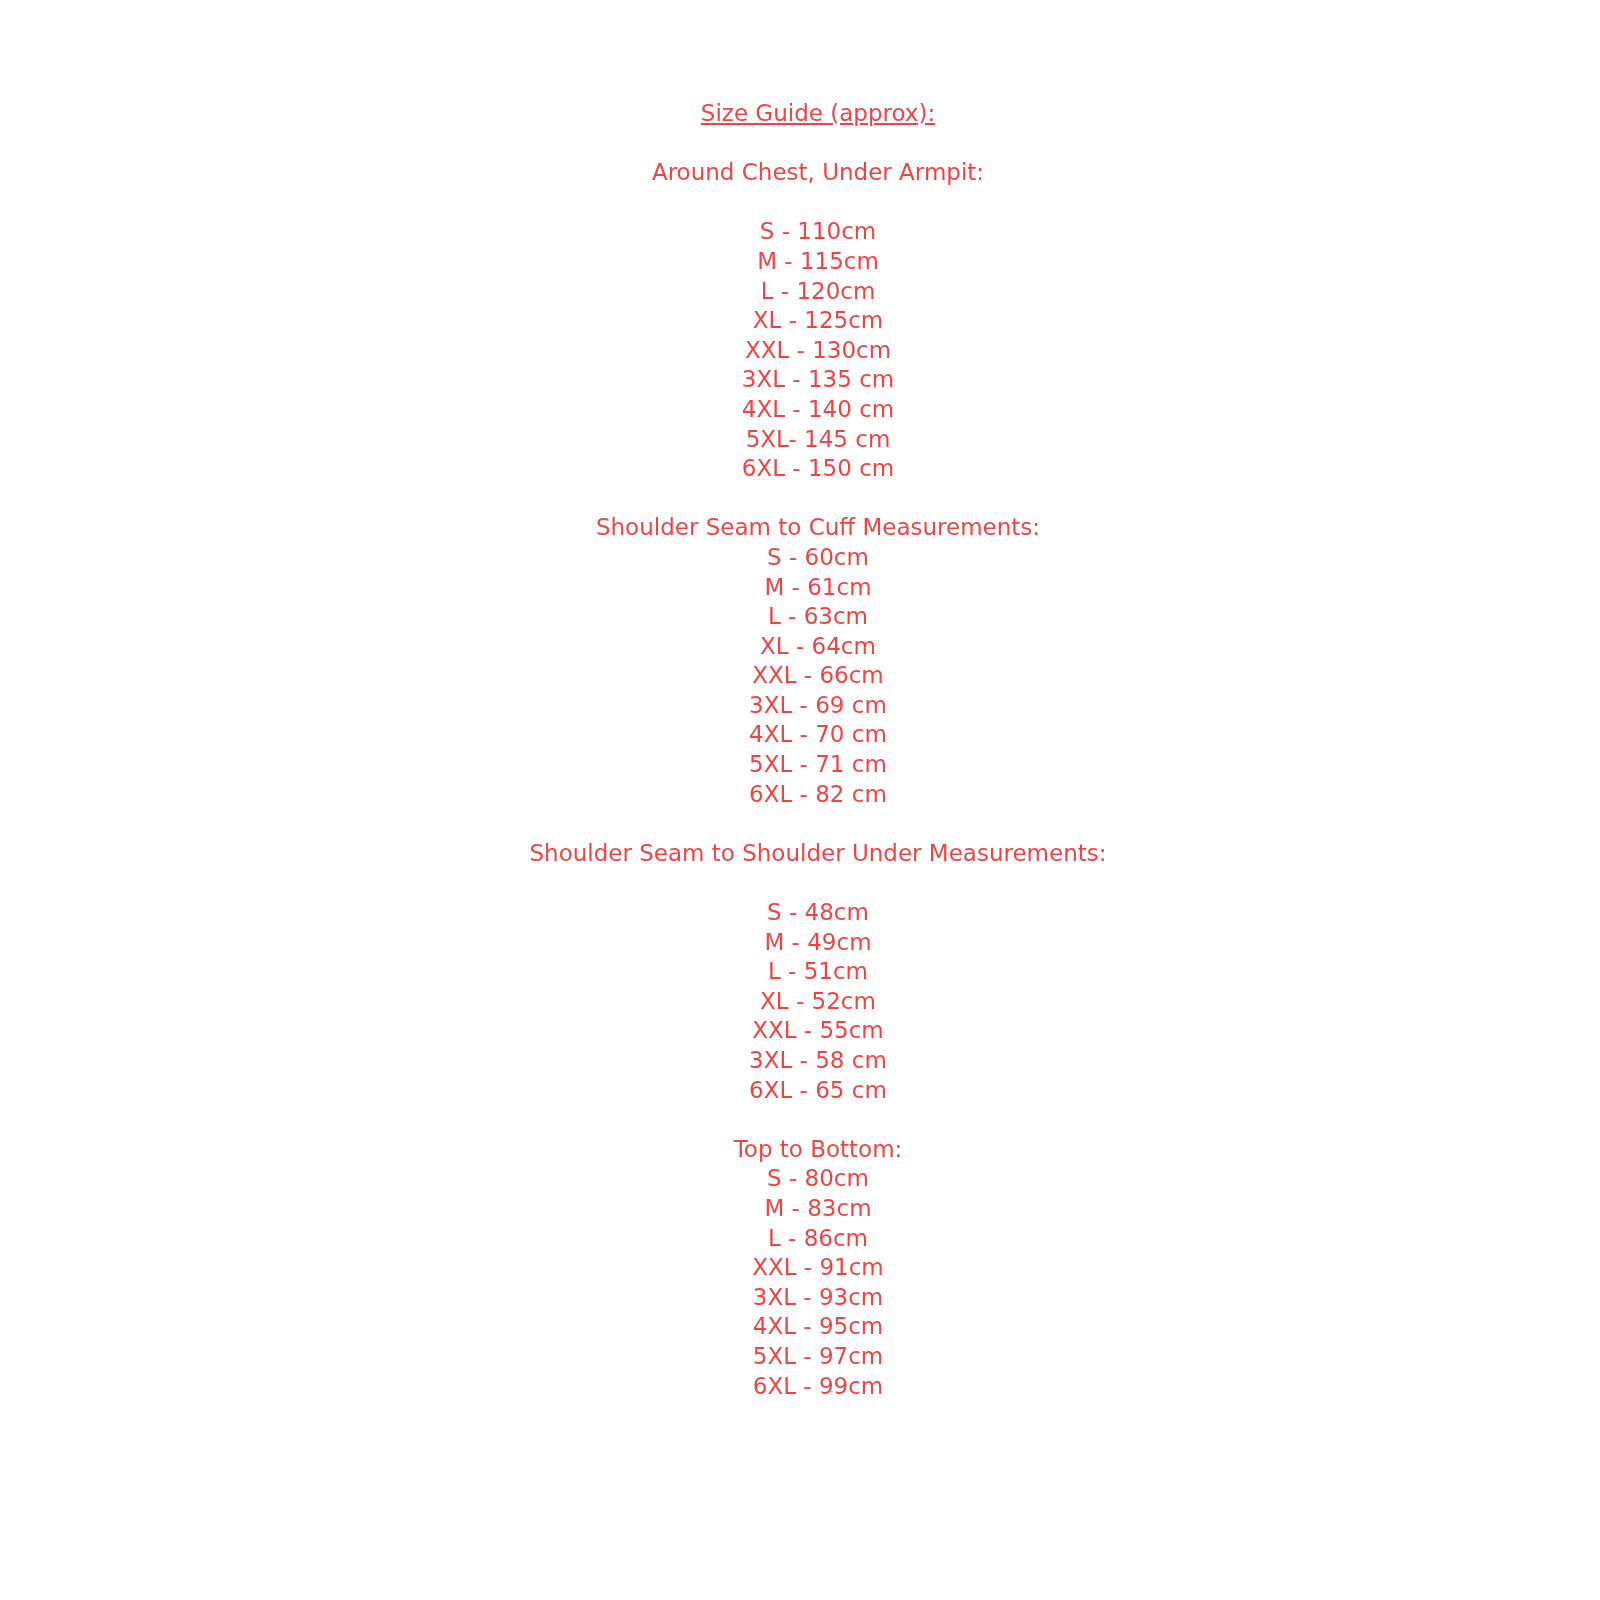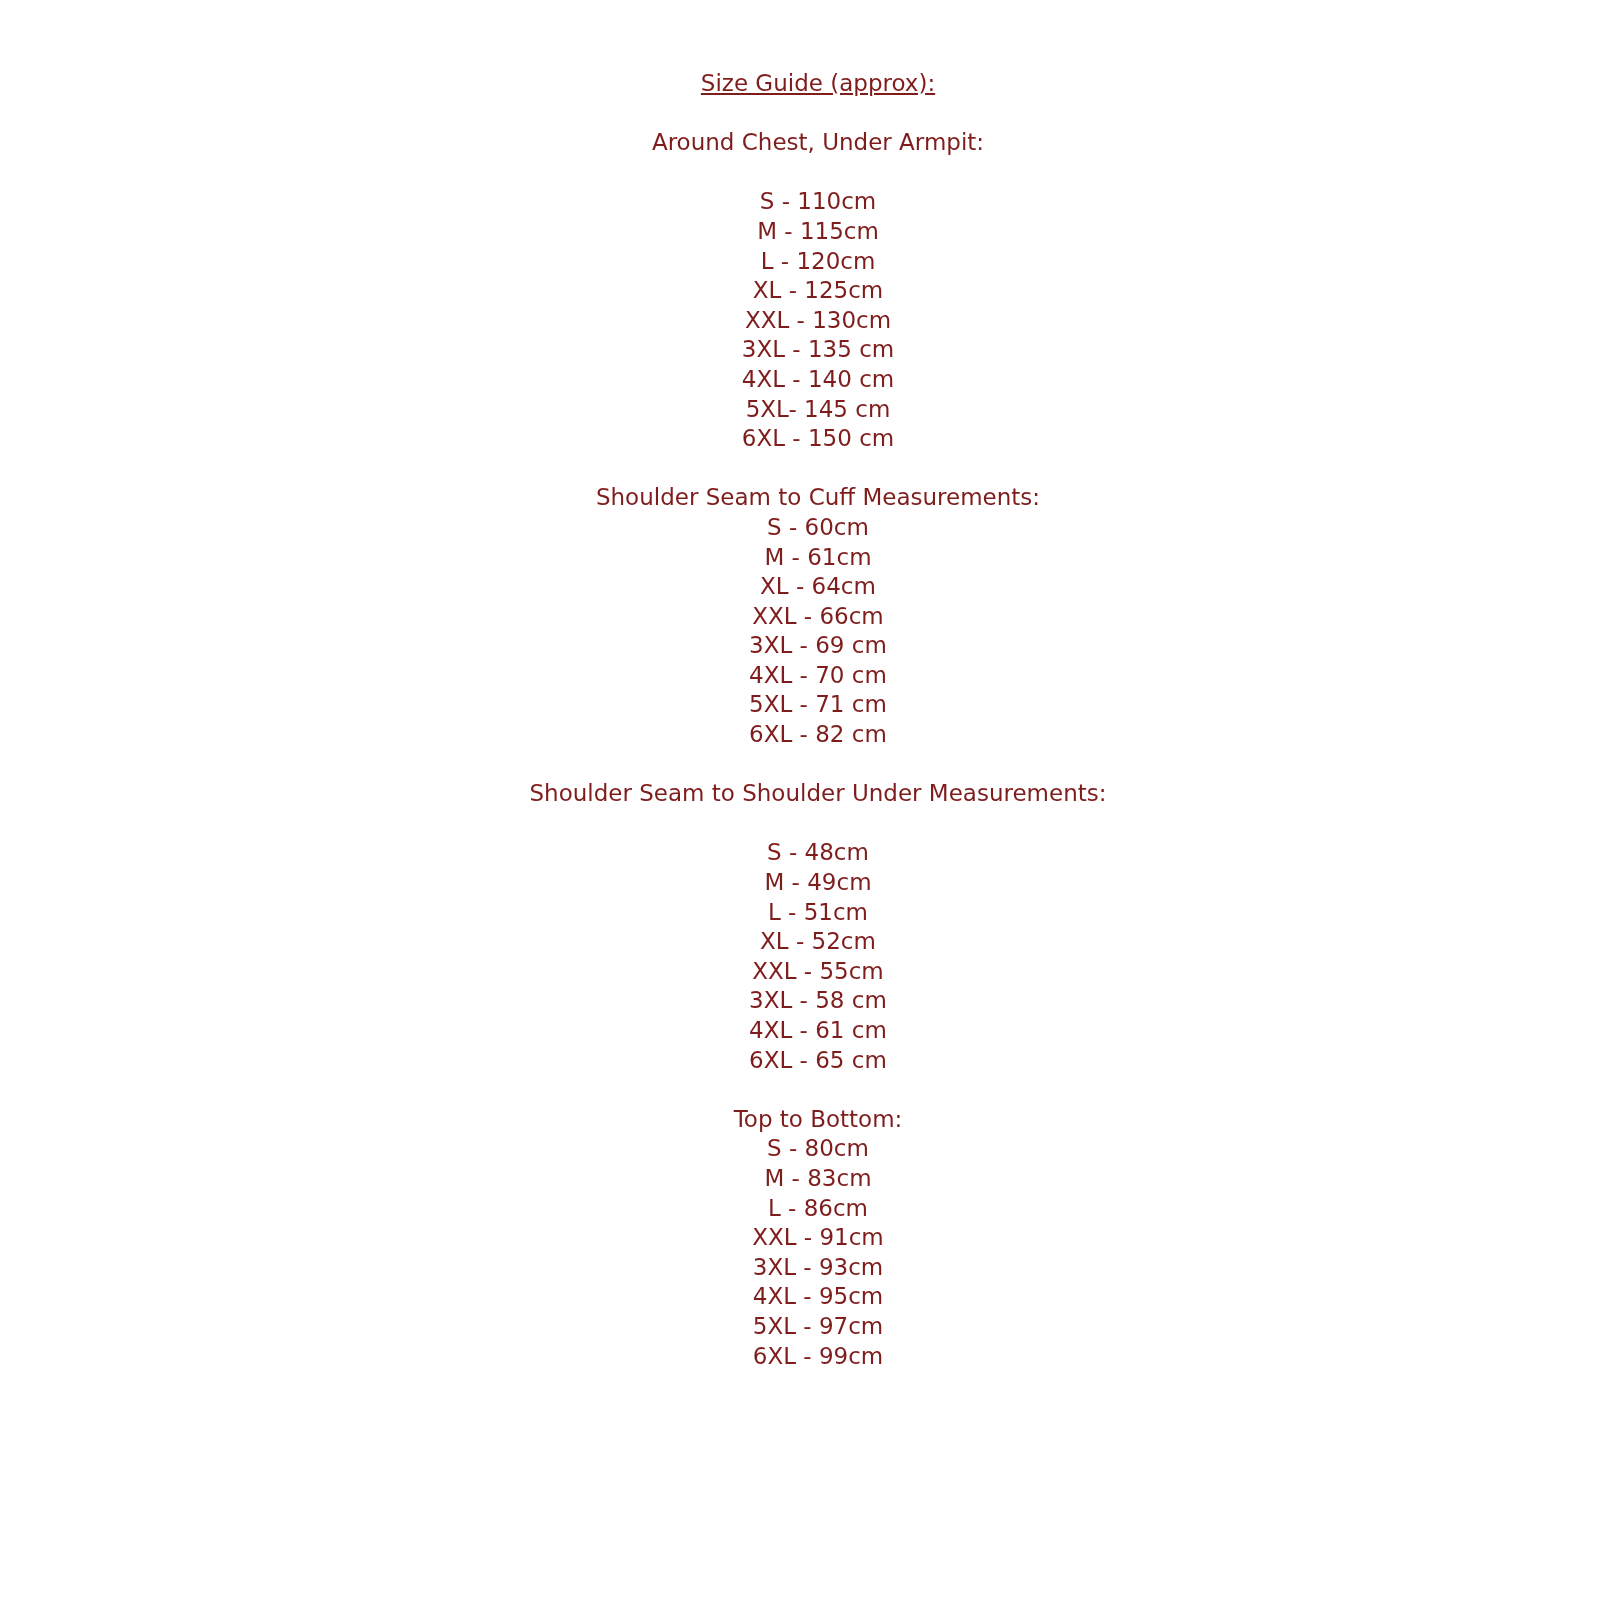--- a/index.html
+++ b/index.html
@@ -6,26 +6,26 @@
     margin: 0;
     padding: 0;
     background: #ffffff;
   }
   .page {
     width: 1600px;
     height: 1600px;
     background: #ffffff;
     overflow: hidden;
     box-sizing: border-box;
-    padding-top: 69px;
+    padding-top: 99px;
     padding-left: 36px; 
     font-family: "DejaVu Sans", "Liberation Sans", sans-serif;
     font-size: 23px;
     line-height: 29.6px;
-    color: #7f1d1d;
+    color: #ef4444;
     text-align: center;
   }
   .line {
     white-space: pre;
   }
   .underlined {
     text-decoration: underline;
   }
   .gap {
     height: 29.6px;
@@ -50,38 +50,38 @@
   <div class="line">3XL - 135 cm</div>
   <div class="line">4XL - 140 cm</div>
   <div class="line">5XL- 145 cm</div>
   <div class="line">6XL - 150 cm</div>
 
   <div class="gap"></div>
 
   <div class="line heading">Shoulder Seam to Cuff Measurements:</div>
   <div class="line">S - 60cm</div>
   <div class="line">M - 61cm</div>
+  <div class="line">L - 63cm</div>
   <div class="line">XL - 64cm</div>
   <div class="line">XXL - 66cm</div>
   <div class="line">3XL - 69 cm</div>
   <div class="line">4XL - 70 cm</div>
   <div class="line">5XL - 71 cm</div>
   <div class="line">6XL - 82 cm</div>
 
   <div class="gap"></div>
 
   <div class="line heading">Shoulder Seam to Shoulder Under Measurements:</div>
   <div class="gap"></div>
   <div class="line">S - 48cm</div>
   <div class="line">M - 49cm</div>
   <div class="line">L - 51cm</div>
   <div class="line">XL - 52cm</div>
   <div class="line">XXL - 55cm</div>
   <div class="line">3XL - 58 cm</div>
-  <div class="line">4XL - 61 cm</div>
   <div class="line">6XL - 65 cm</div>
 
   <div class="gap"></div>
 
   <div class="line heading">Top to Bottom:</div>
   <div class="line">S - 80cm</div>
   <div class="line">M - 83cm</div>
   <div class="line">L - 86cm</div>
   <div class="line">XXL - 91cm</div>
   <div class="line">3XL - 93cm</div>

